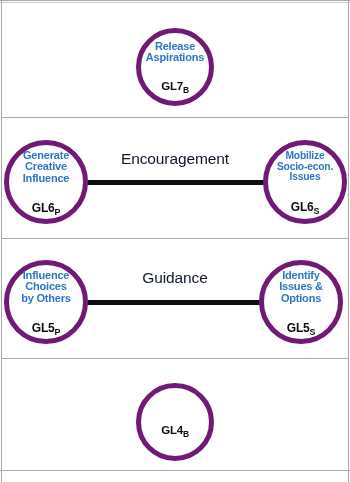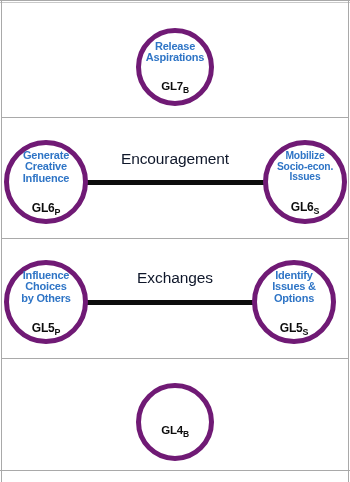--- a/index.html
+++ b/index.html
@@ -163,32 +163,32 @@
       <div class="node-code">
         <span>GL6</span><span class="sub">S</span>
       </div>
     </div>
   </div>
 
   <div class="row" style="top:239px; height:119px;">
 
     <div class="connector" style="left:62px; top:61px; width:226px;"></div>
 
-    <div class="edge-label" style="left:95px; top:30px; width:160px;">Exchanges</div>
+    <div class="edge-label" style="left:95px; top:30px; width:160px;">Guidance</div>
 
     <div class="node pair" style="left:4px; top:21px;">
       <div class="node-title">Influence
 Choices
 by Others</div>
       <div class="node-code">
         <span>GL5</span><span class="sub">P</span>
       </div>
     </div>
 
-    <div class="node pair" style="left:252px; top:21px;justify-content:center;">
+    <div class="node pair" style="left:259px; top:21px;justify-content:center;">
       <div class="node-title">Identify
 Issues &amp;
 Options</div>
       <div class="node-code">
         <span>GL5</span><span class="sub">S</span>
       </div>
     </div>
   </div>
 
   <div class="row" style="top:359px; height:111px;">

